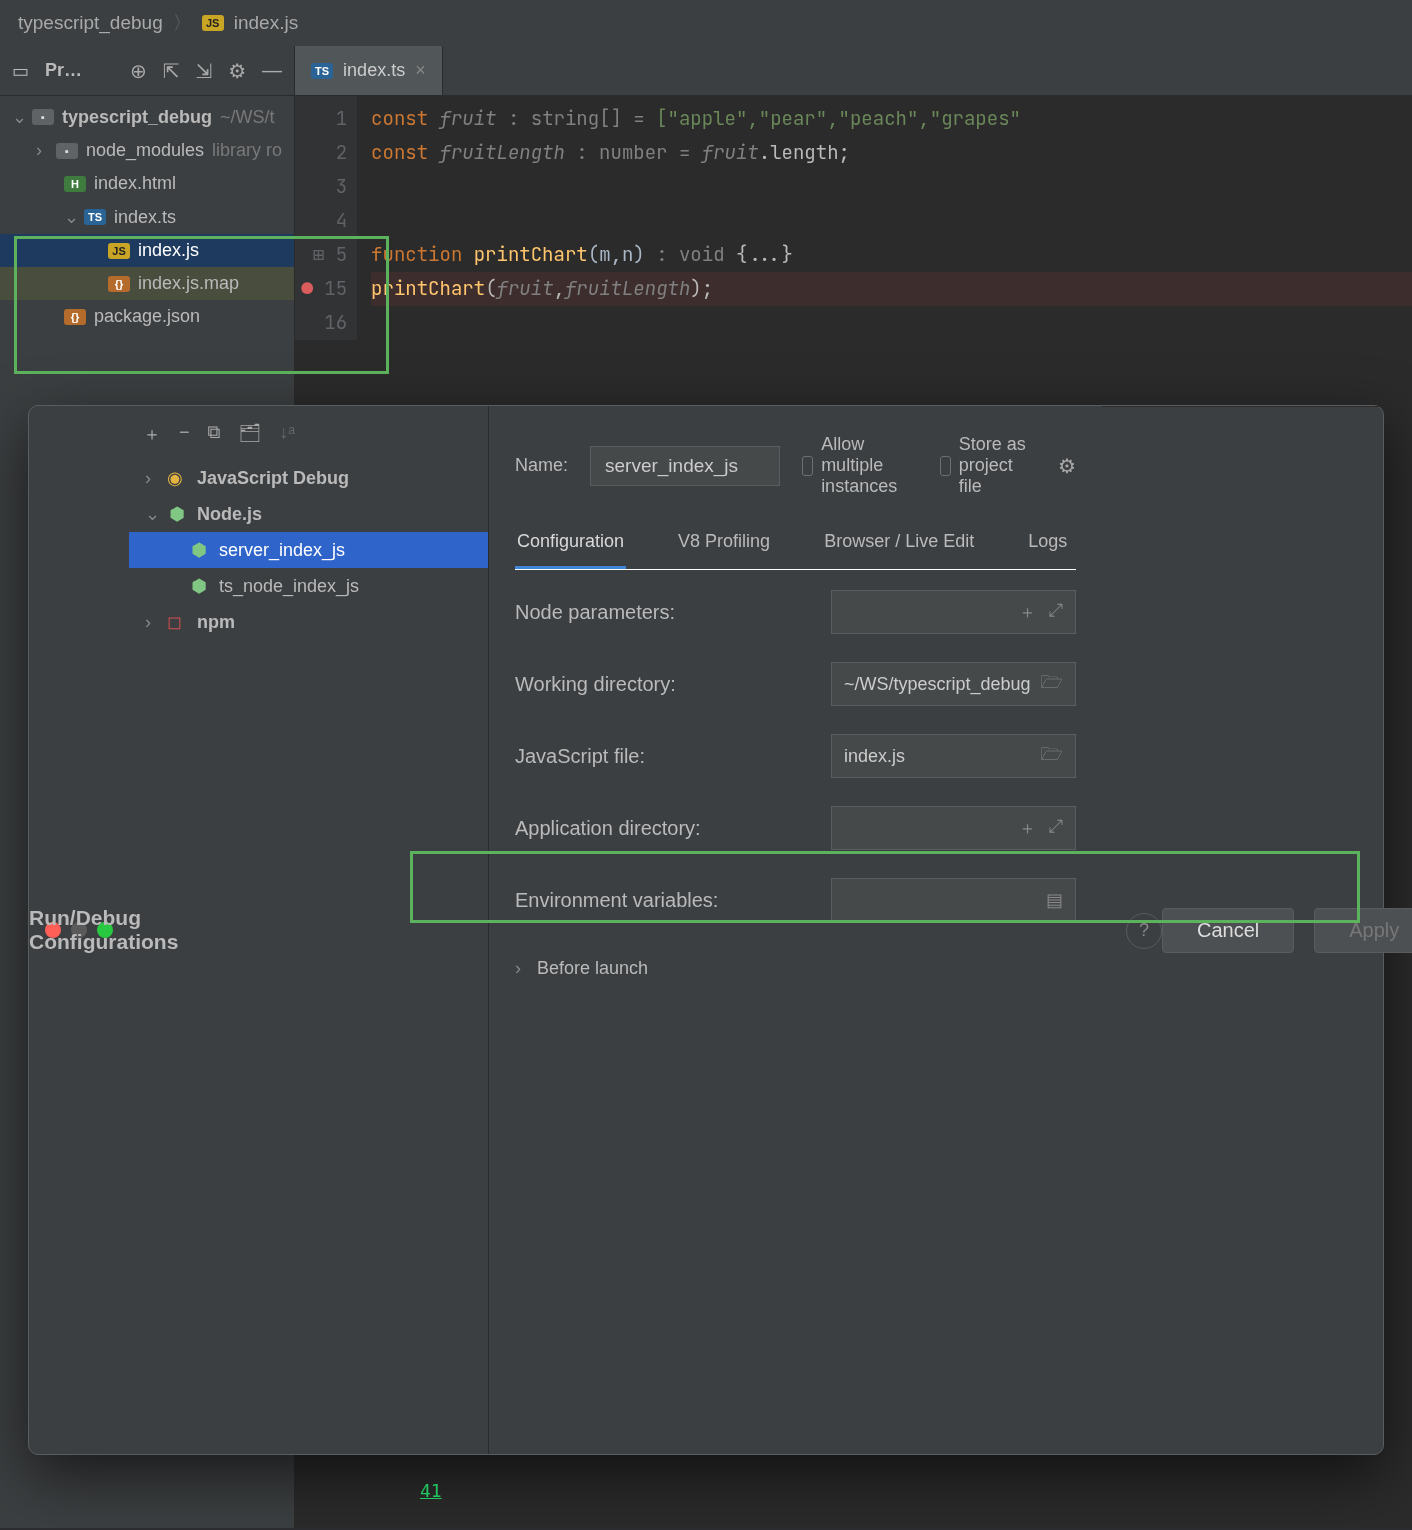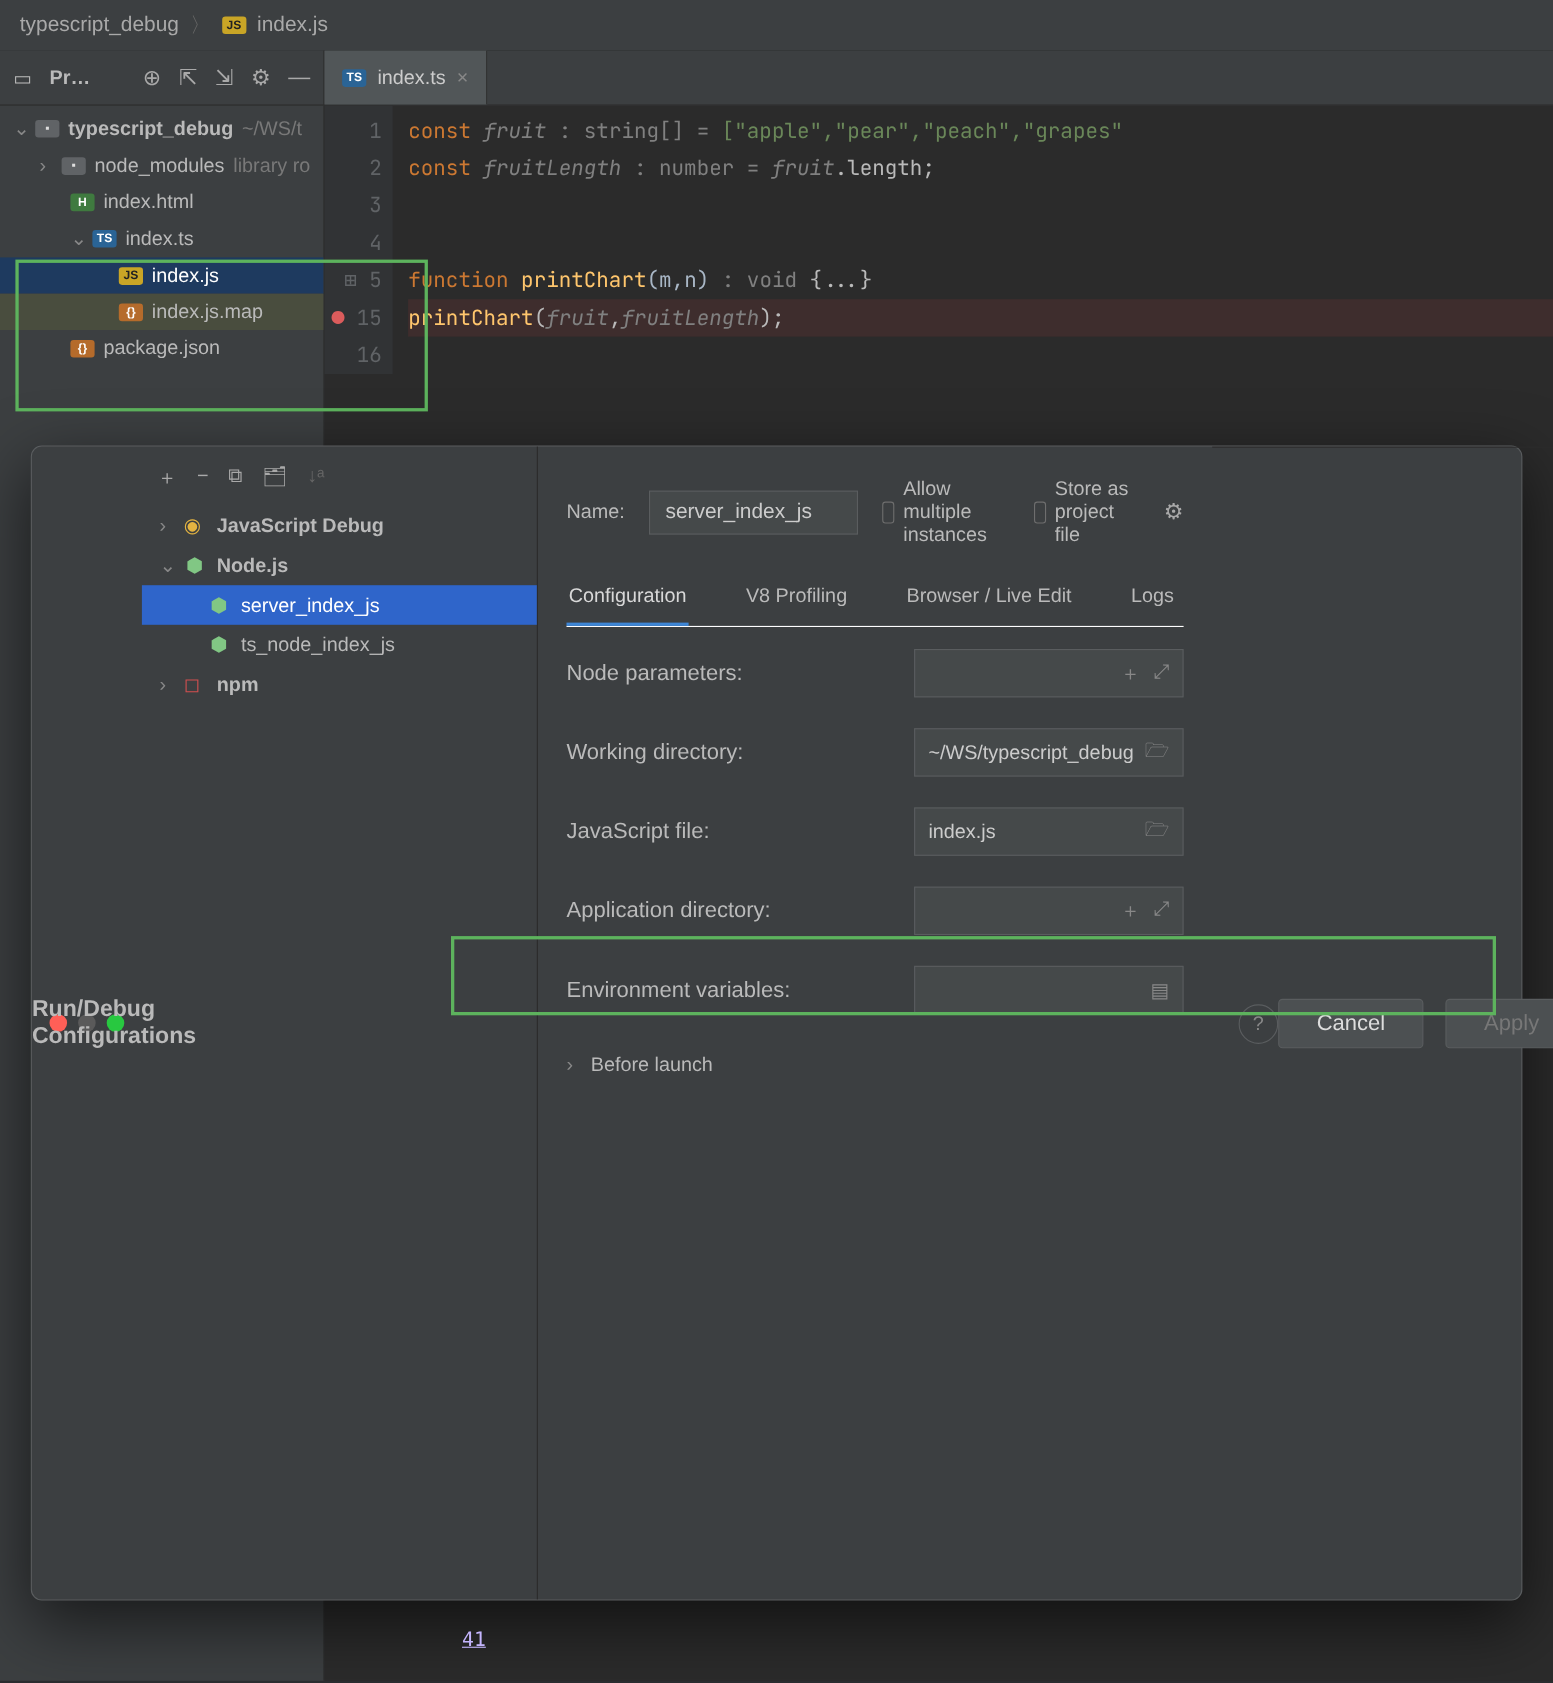--- a/index.html
+++ b/index.html
@@ -362,13 +362,13 @@
     <div class="footer-btns">
       <button class="btn">Cancel</button>
       <button class="btn disabled">Apply</button>
       <button class="btn primary">OK</button>
     </div>
   </div>
 </div>
 
 <div class="highlight-box" style="top:851px; left:410px; width:950px; height:72px;"></div>
 
-<div style="position:absolute; top:1480px; left:420px; color:#c4b5fd; font-family:Menlo,monospace;text-decoration:underline;">41</div>
+<div style="position:absolute; top:1480px; left:420px; color:#22c55e; font-family:Menlo,monospace;text-decoration:underline;">41</div>
 
 </body></html>

